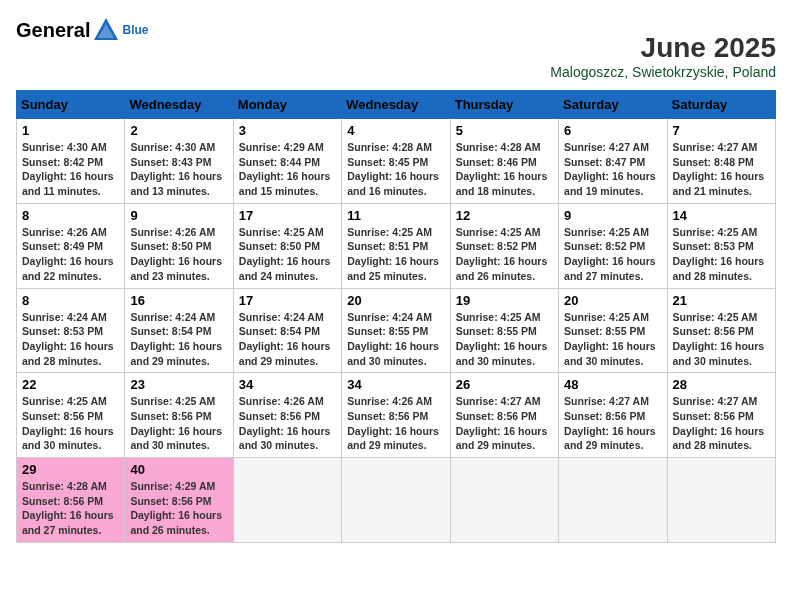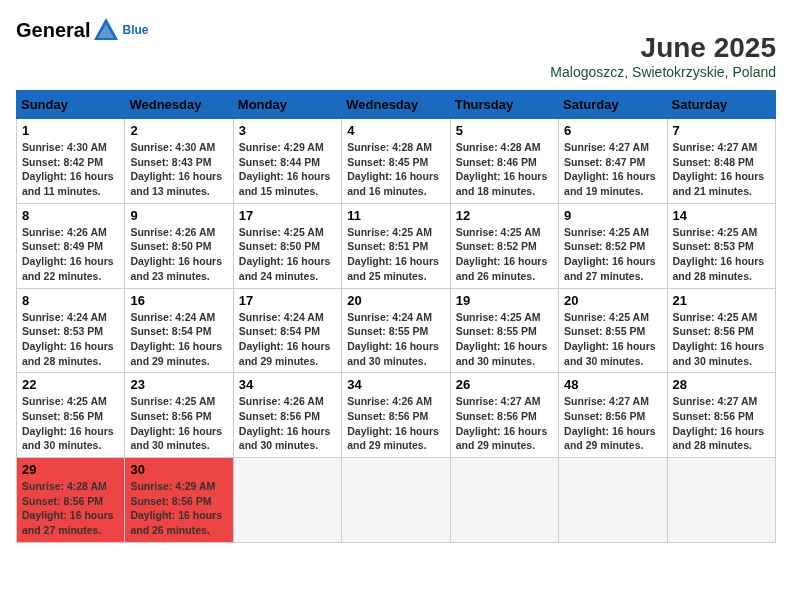--- a/index.html
+++ b/index.html
@@ -65,21 +65,21 @@
     }
     .calendar td {
       border: 1px solid #ccc;
       padding: 4px 5px;
       vertical-align: top;
       width: calc(100% / 7);
       background: #fff;
       min-height: 80px;
     }
     .calendar tr:last-child td {
-      background: #ef4444;
+      background: #f9a8d4;
     }
     .day-num {
       font-size: 13px;
       font-weight: bold;
       display: block;
       margin-bottom: 2px;
     }
     .day-info {
       font-size: 10.5px;
       color: #333;
@@ -330,21 +330,21 @@
       </tr>
       <tr class="last-row">
         <td>
           <span class="day-num">29</span>
           <div class="day-info" style="white-space: pre-line;">Sunrise: 4:28 AM
 Sunset: 8:56 PM
 Daylight: 16 hours
 and 27 minutes.</div>
         </td>
         <td>
-          <span class="day-num">30</span>
+          <span class="day-num">40</span>
           <div class="day-info" style="white-space: pre-line;">Sunrise: 4:29 AM
 Sunset: 8:56 PM
 Daylight: 16 hours
 and 26 minutes.</div>
         </td>
         <td class="empty"></td>
         <td class="empty"></td>
         <td class="empty"></td>
         <td class="empty"></td>
         <td class="empty"></td>

